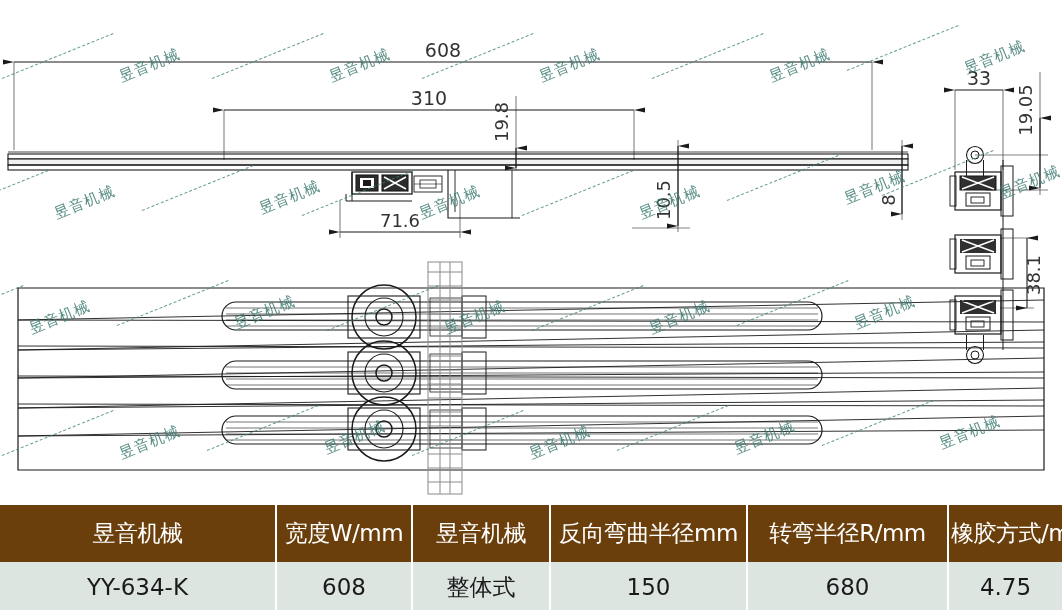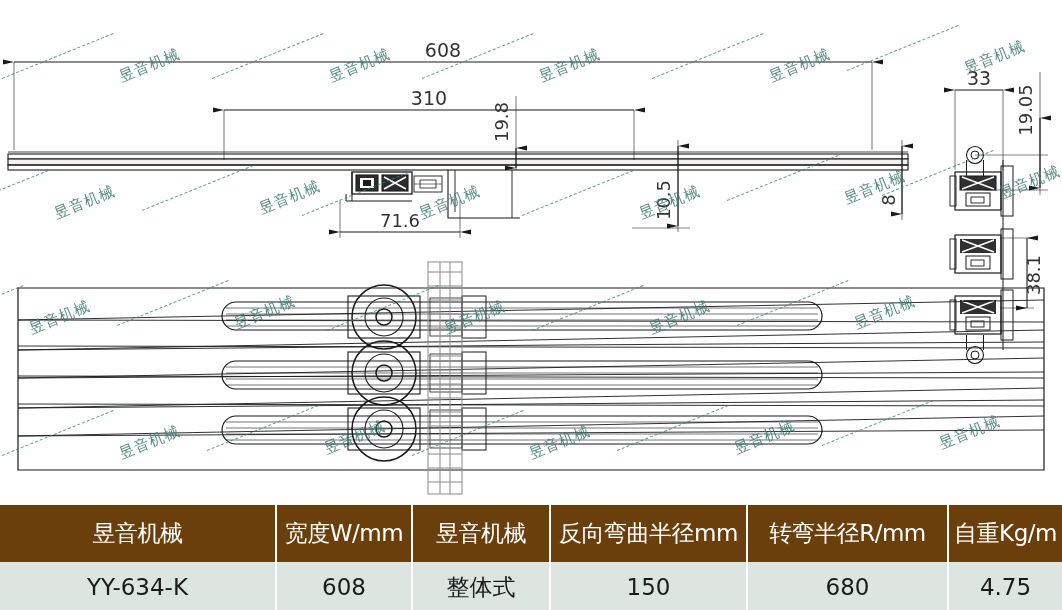--- a/index.html
+++ b/index.html
@@ -397,21 +397,21 @@
         <col style="width:201px">
         <col style="width:114px">
     </colgroup>
     <thead>
       <tr>
         <th>昱音机械</th>
         <th>宽度W/mm</th>
         <th>昱音机械</th>
         <th>反向弯曲半径mm</th>
         <th>转弯半径R/mm</th>
-        <th>自重Kg/m</th>
+        <th>橡胶方式/m</th>
       </tr>
     </thead>
     <tbody>
       <tr>
         <td>YY-634-K</td>
         <td>608</td>
         <td>整体式</td>
         <td>150</td>
         <td>680</td>
         <td>4.75</td>

